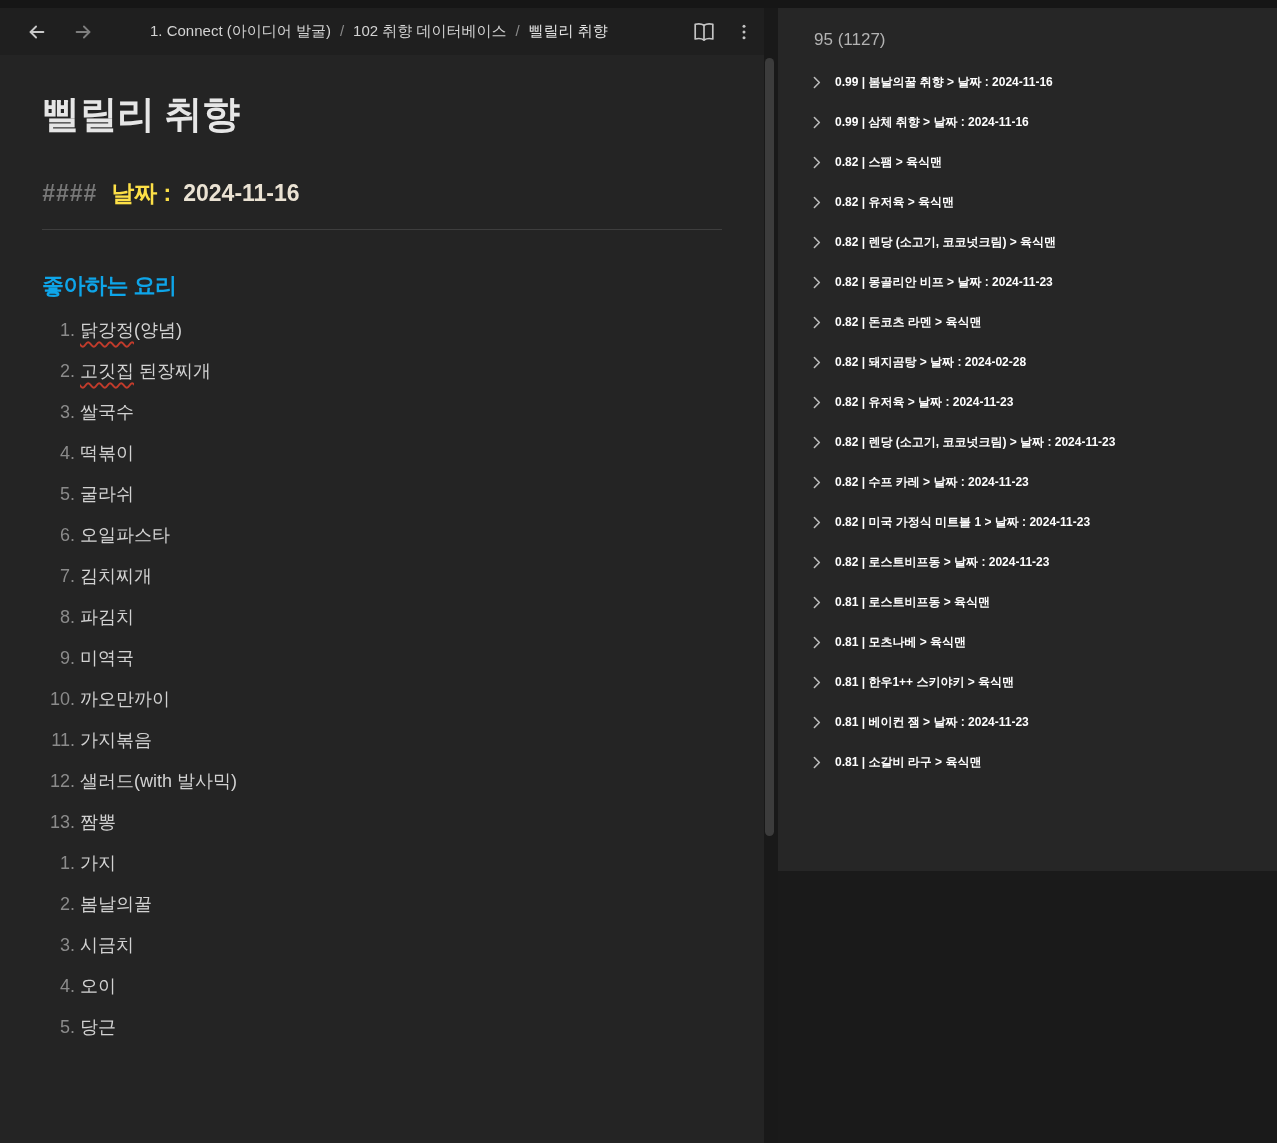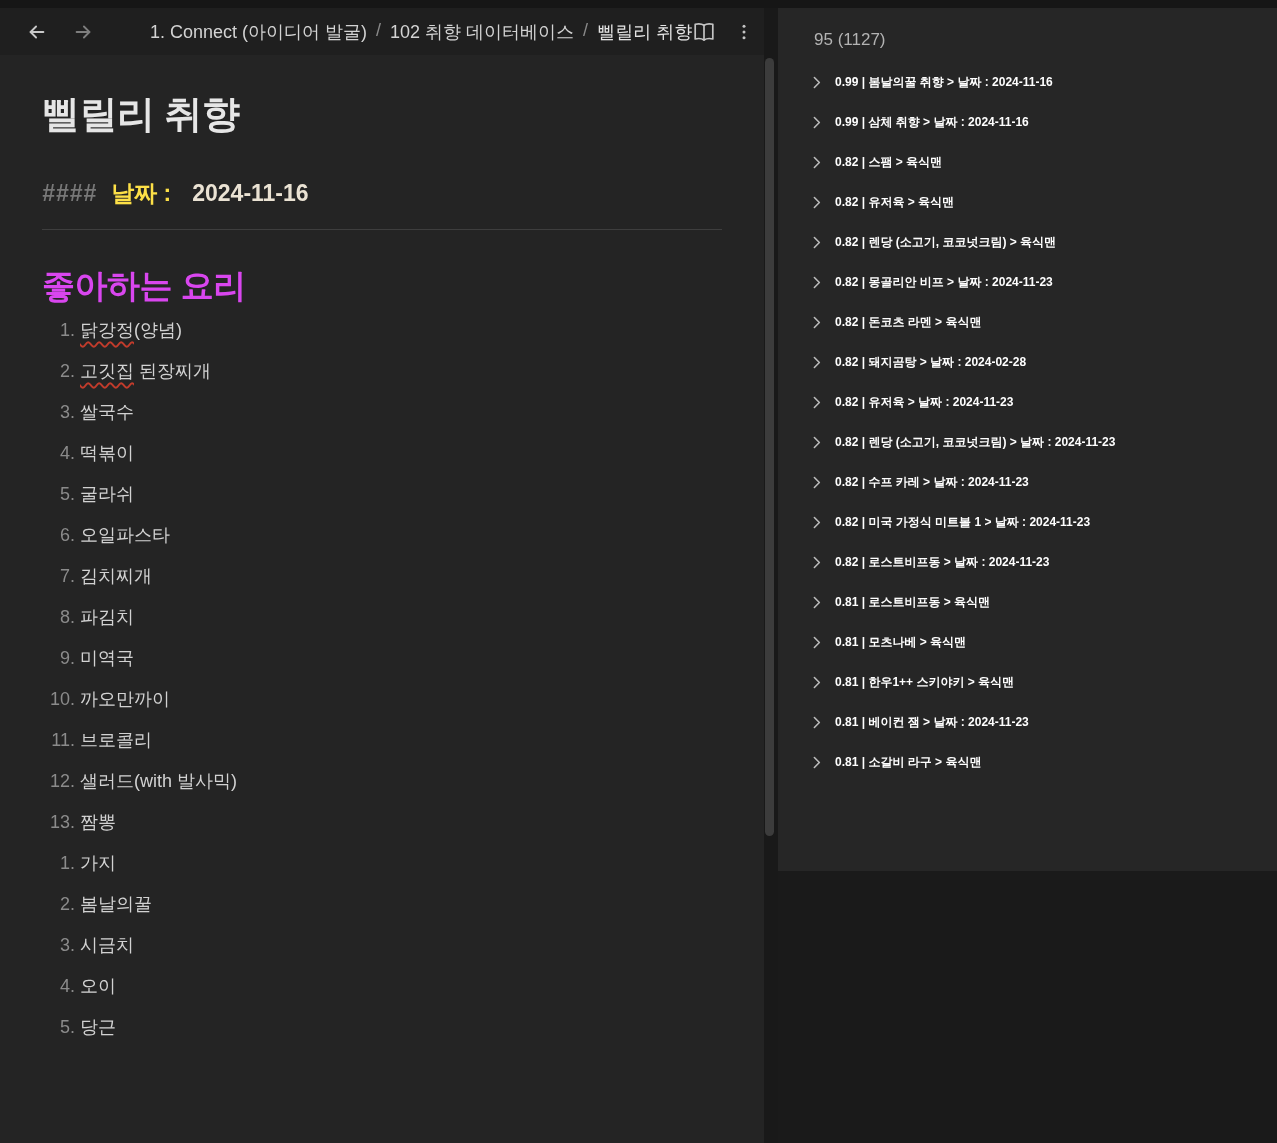--- a/index.html
+++ b/index.html
@@ -18,35 +18,35 @@
   .topbar {
     position: absolute; top: 8px; left: 0; width: 778px; height: 47px;
     background: #1f1f1f; display: flex; align-items: center;
   }
   .nav-btn {
     background: none; border: none; cursor: pointer; padding: 4px;
     display: flex; align-items: center; justify-content: center;
   }
   .nav-btn.back { margin-left: 22px; color: #c9c9c9; }
   .nav-btn.fwd  { margin-left: 16px; color: #7e7e7e; }
-  .breadcrumb { margin-left: 52px; display: flex; align-items: flex-start; font-size: 18px; color: #d3d3d3; white-space: nowrap; }
+  .breadcrumb { margin-left: 52px; display: flex; align-items: flex-start; font-size: 15px; color: #d3d3d3; white-space: nowrap; }
   .crumb { cursor: pointer; }
   .crumb.current { color: #e4e4e4; }
   .crumb-sep { color: #8a8a8a; margin: 0 9px; }
   .topbar-icons { margin-left: auto; display: flex; align-items: center; gap: 18px; padding-right: 24px; }
   .icon-btn { background: none; border: none; cursor: pointer; color: #c4c4c4; display: flex; align-items: center; }
 
   .doc { position: absolute; top: 55px; left: 0; width: 760px; height: 1088px; background: #242424; padding: 35px 40px 0 42px; overflow: hidden; }
   h1.page-title { font-size: 38px; line-height: 48px; font-weight: 800; color: #e6e6e6; letter-spacing: -0.5px; }
   .date-line { margin-top: 40px; font-size: 23px; line-height: 30px; display: flex; align-items: baseline; }
   .hashes { color: #787878; font-style: italic; font-weight: 600; margin-right: 14px; letter-spacing: 1px; }
   .date-label { color: #fde047; font-weight: 800; margin-right: 12px; }
-  .date-value { color: #eae2d3; font-weight: 700; margin-left: 9px; }
+  .date-value { color: #eae2d3; font-weight: 700; }
   hr.divider { margin-top: 21px; border: none; border-top: 1px solid #3e3e3e; width: 680px; }
-  h2.section-heading { font-size: 33px; line-height: 40px; font-weight: 800; color: #d946ef; letter-spacing: -0.5px; }
+  h2.section-heading { font-size: 22px; line-height: 40px; font-weight: 800; color: #0ea5e9; letter-spacing: -0.5px; }
   h2.first { margin-top: 36px; }
   h2.second { margin-top: 40px; }
   ol.numbered { margin-top: 10px; padding-left: 38px; list-style: decimal; }
   ol.numbered li { font-size: 18px; line-height: 28px; margin-bottom: 13px; color: #d2d2d2; cursor: text; }
   ol.numbered li::marker { color: #8b8b8b; font-size: 18px; }
   .wavy:not(:empty) {
     text-decoration-line: underline;
     text-decoration-style: wavy;
     text-decoration-color: #c23b2b;
     text-decoration-thickness: 2px;
@@ -129,21 +129,21 @@
       <li><span class="wavy">닭강정</span><span>(양념)</span></li>
       <li><span class="wavy">고깃집</span><span> 된장찌개</span></li>
       <li><span class="wavy"></span><span>쌀국수</span></li>
       <li><span class="wavy"></span><span>떡볶이</span></li>
       <li><span class="wavy"></span><span>굴라쉬</span></li>
       <li><span class="wavy"></span><span>오일파스타</span></li>
       <li><span class="wavy"></span><span>김치찌개</span></li>
       <li><span class="wavy"></span><span>파김치</span></li>
       <li><span class="wavy"></span><span>미역국</span></li>
       <li><span class="wavy"></span><span>까오만까이</span></li>
-      <li><span class="wavy"></span><span>브로콜리</span></li>
+      <li><span class="wavy"></span><span>가지볶음</span></li>
       <li><span class="wavy"></span><span>샐러드(with 발사믹)</span></li>
       <li><span class="wavy"></span><span>짬뽕</span></li>
     </ol>
 
     <ol class="numbered">
       <li><span class="wavy"></span><span>가지</span></li>
       <li><span class="wavy"></span><span>봄날의꿀</span></li>
       <li><span class="wavy"></span><span>시금치</span></li>
       <li><span class="wavy"></span><span>오이</span></li>
       <li><span class="wavy"></span><span>당근</span></li>

